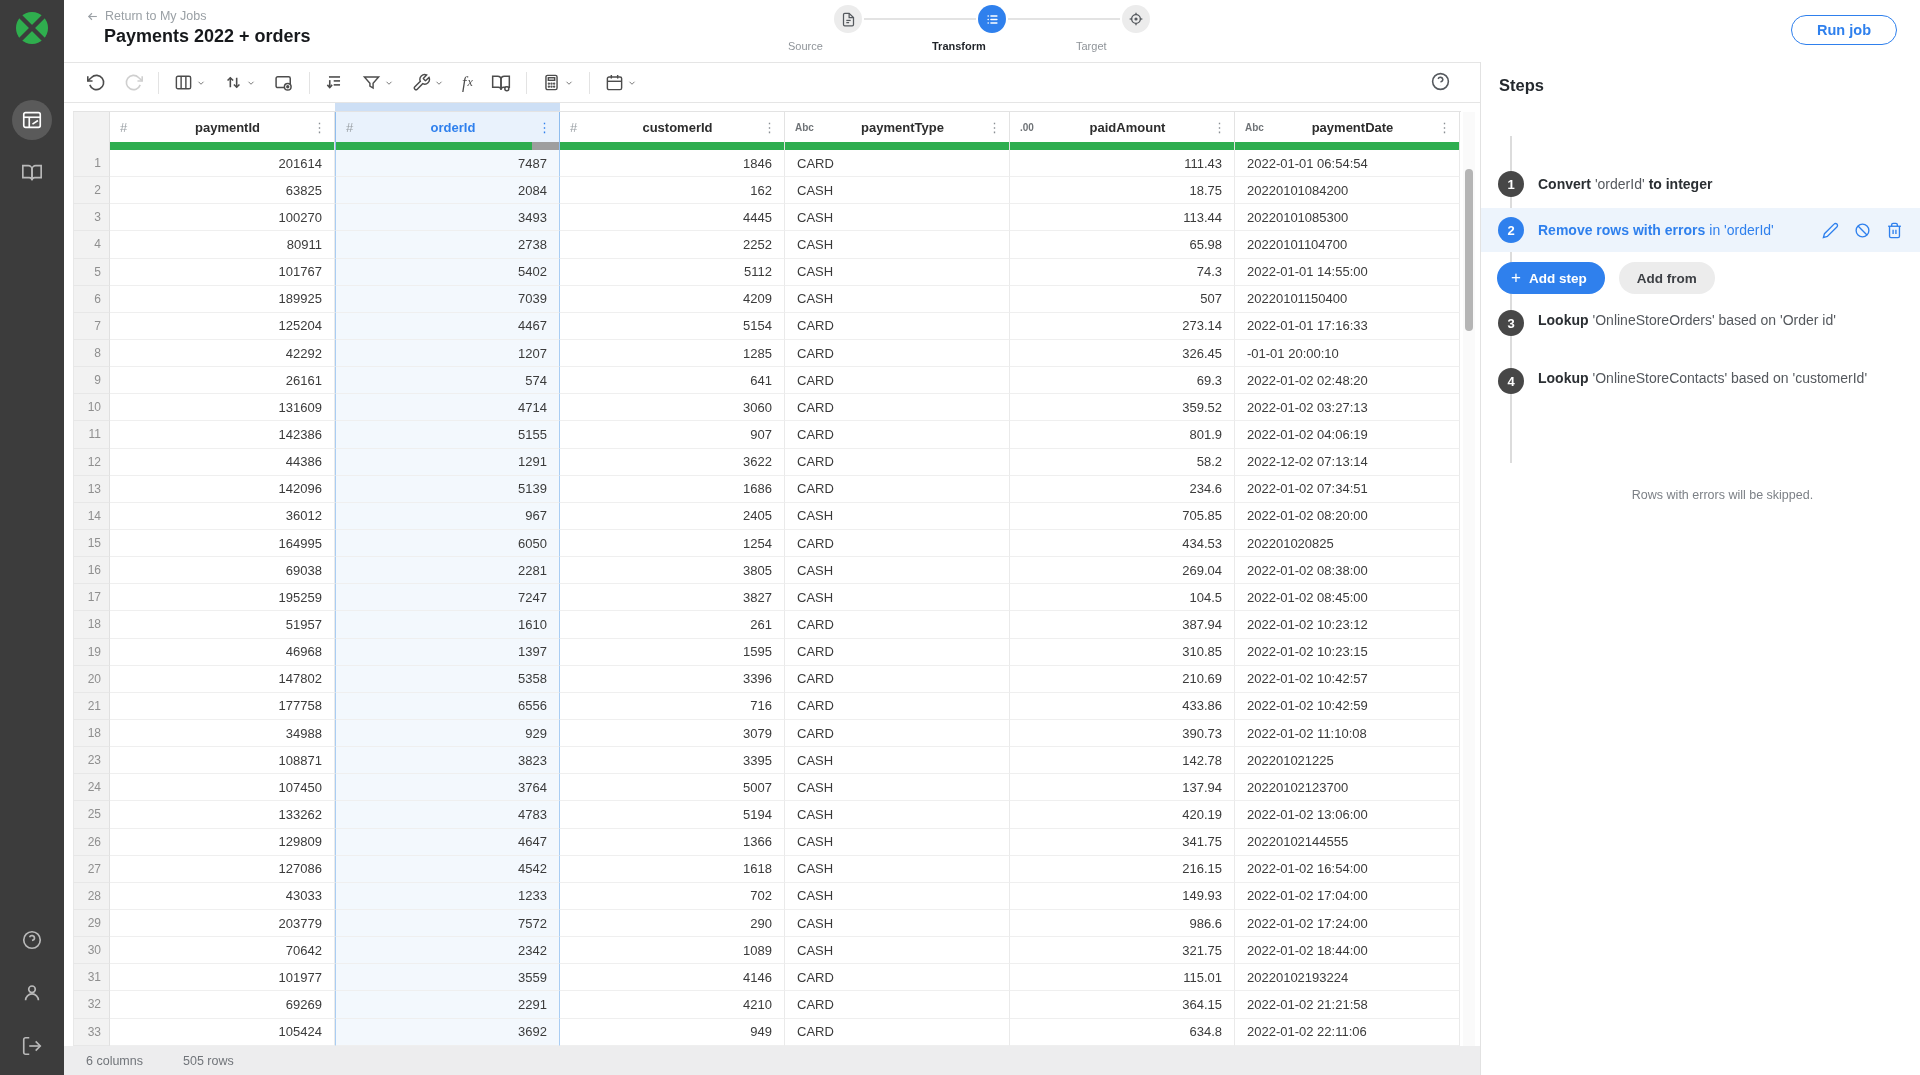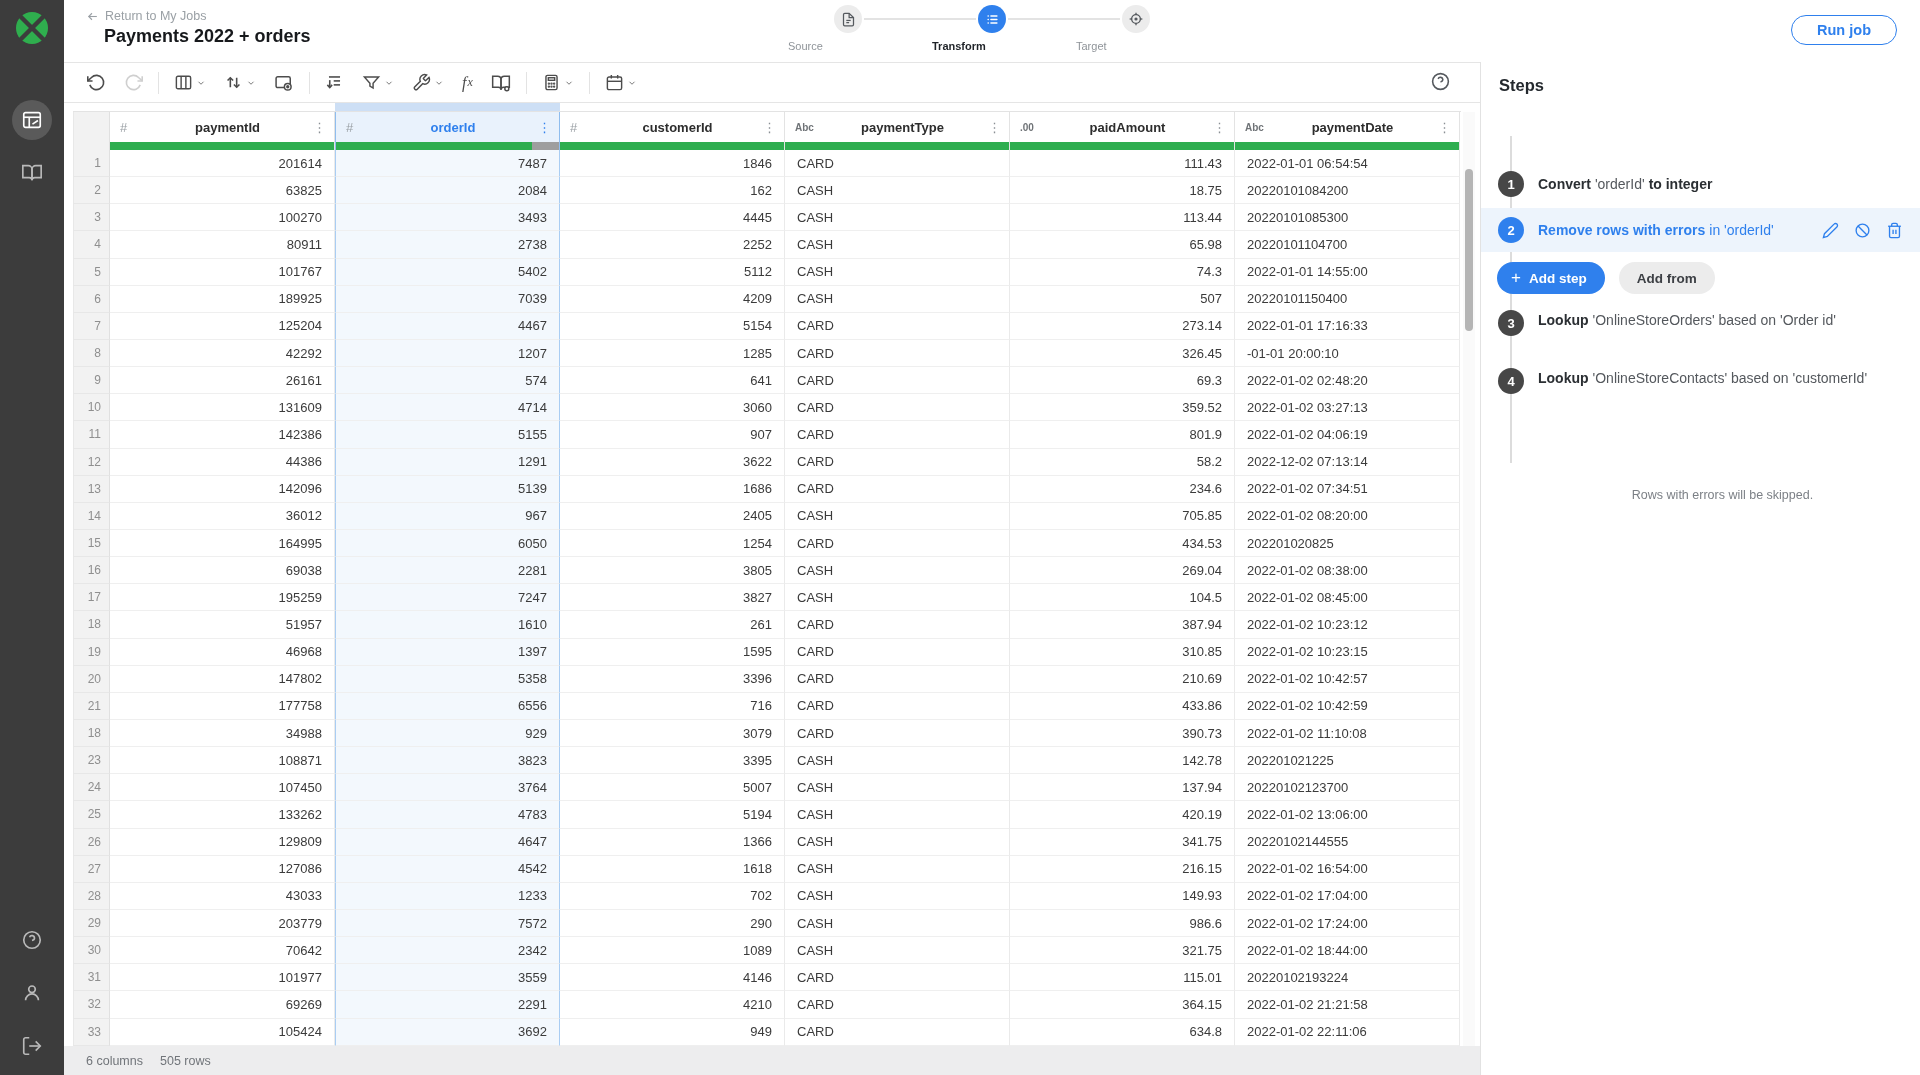--- a/index.html
+++ b/index.html
@@ -62,21 +62,21 @@
 .td.rn { width:37px; background:#f2f2f2; color:#8f8f8f; font-size:12px; justify-content:flex-end; padding-right:8px;
          border-right:1px solid #e0e0e0; border-left:1px solid #e8e8e8; border-bottom:1px solid #e7e7e7; }
 .td.sel { background:#f3f8fd; border-left:1px solid #a9cdf3; border-right:1px solid #a9cdf3; }
 
 
 .vscroll { position:absolute; left:1463px; top:112px; width:12px; height:934px; background:#fafafa; }
 .vthumb { position:absolute; left:2px; top:57px; width:8px; height:162px; background:#b5b5b5; border-radius:4px; }
 
 
 .statusbar { position:absolute; left:64px; top:1046px; width:1416px; height:29px; background:#ededee;
-             display:flex; align-items:center; gap:17px; padding-left:22px; font-size:12.5px; color:#71757a; z-index:15; }
+             display:flex; align-items:center; gap:40px; padding-left:22px; font-size:12.5px; color:#71757a; z-index:15; }
 
 
 .steps-panel { position:absolute; left:1480px; top:62px; width:440px; height:1013px; background:#fff;
                border-left:1px solid #e2e2e2; z-index:25; }
 .connector { position:absolute; left:29px; top:74px; width:2px; height:327px; background:#dcdcdc; }
 .sp-title { position:absolute; left:18px; top:14px; font-size:16.5px; font-weight:bold; color:#24292e; }
 .sp-row { position:absolute; left:0; width:440px; display:flex; align-items:center; }
 .row-read { top:54px; height:40px; background:#f5f6f7; padding-left:15px; gap:12px; }
 .row-step1 { top:102px; height:40px; padding-left:17px; gap:14px; }
 .row-step2 { top:146px; height:44px; background:#edf4fc; padding-left:17px; gap:14px; }

